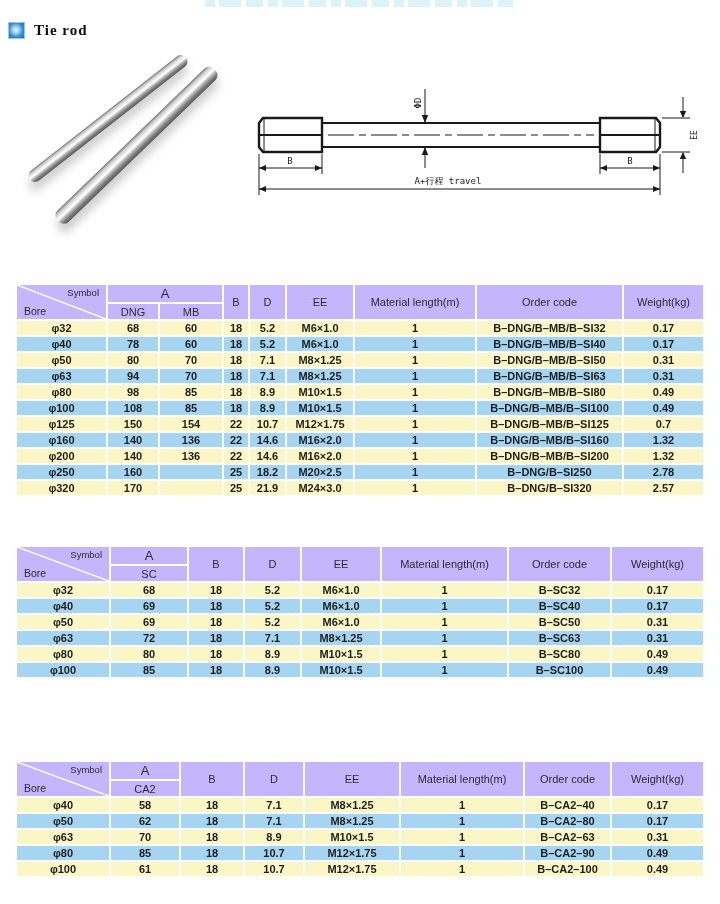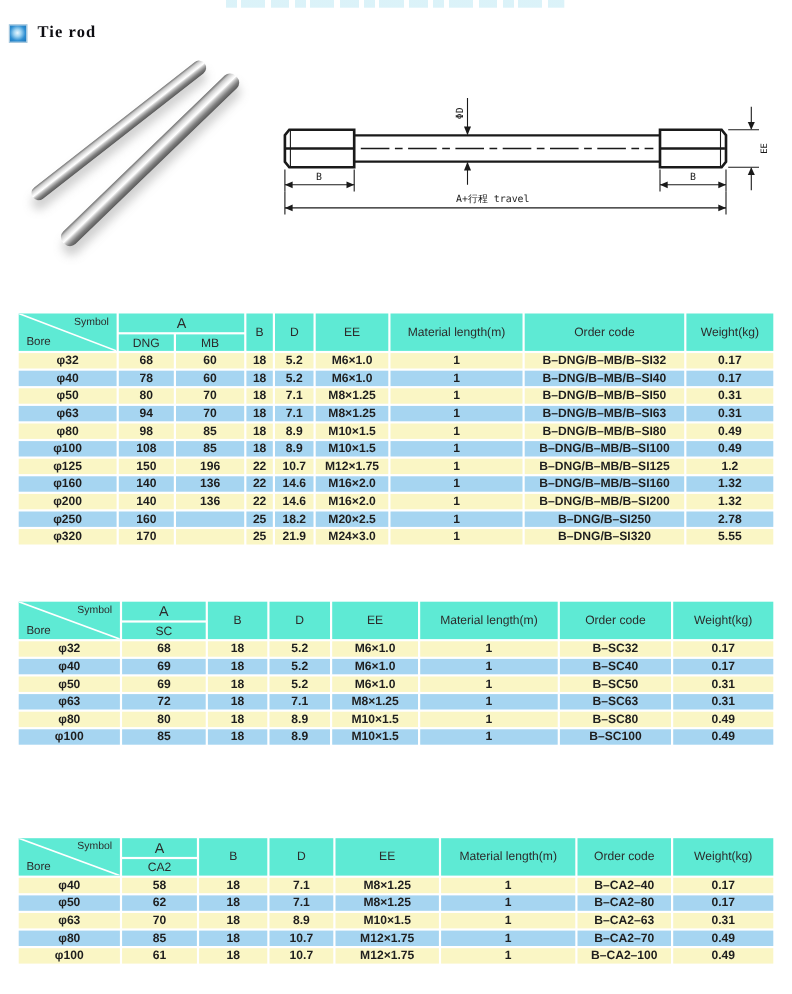--- a/index.html
+++ b/index.html
@@ -42,21 +42,21 @@
   .drawing text{font-family:"DejaVu Sans Mono", monospace;fill:#1a1a1a;}
   
   table.spec{
     position:absolute;left:15px;width:690px;
     border-collapse:separate;border-spacing:2px;table-layout:fixed;
   }
   #table1{top:283px;}
   #table2{top:545px;}
   #table3{top:760px;}
   table.spec th{
-    background:#5eead4;font-weight:normal;font-size:11px;color:#2c2c2c;
+    background:#c4b5fd;font-weight:normal;font-size:11px;color:#2c2c2c;
     text-align:center;padding:0;overflow:hidden;white-space:nowrap;
   }
   table.spec thead tr.hr1{height:17px;}
   table.spec thead tr.hr2{height:15px;}
   table.spec th.a-hd{font-size:13px;}
   table.spec th.corner{position:relative;}
   table.spec th.corner .diag{position:absolute;left:0;top:0;width:100%;height:100%;}
   table.spec th.corner .sym{position:absolute;top:2px;right:7px;font-size:9.5px;}
   table.spec th.corner .bore-l{position:absolute;bottom:2px;left:7px;font-size:10.5px;}
   table.spec tbody tr{height:14px;font-weight:bold;}
@@ -245,27 +245,27 @@
         <td>18</td>
         <td>8.9</td>
         <td>M10×1.5</td>
         <td>1</td>
         <td>B–DNG/B–MB/B–SI100</td>
         <td>0.49</td>
       </tr>
       <tr class="yellow">
         <td>φ125</td>
         <td>150</td>
-        <td>196</td>
+        <td>154</td>
         <td>22</td>
         <td>10.7</td>
         <td>M12×1.75</td>
         <td>1</td>
         <td>B–DNG/B–MB/B–SI125</td>
-        <td>1.2</td>
+        <td>0.7</td>
       </tr>
       <tr class="blue">
         <td>φ160</td>
         <td>140</td>
         <td>136</td>
         <td>22</td>
         <td>14.6</td>
         <td>M16×2.0</td>
         <td>1</td>
         <td>B–DNG/B–MB/B–SI160</td>
@@ -295,21 +295,21 @@
       </tr>
       <tr class="yellow">
         <td>φ320</td>
         <td>170</td>
         <td></td>
         <td>25</td>
         <td>21.9</td>
         <td>M24×3.0</td>
         <td>1</td>
         <td>B–DNG/B–SI320</td>
-        <td>5.55</td>
+        <td>2.57</td>
       </tr>
     </tbody>
   </table>
 <table id="table2" class="spec">
     <colgroup>
       <col style="width: 92px;">
       <col style="width: 76px;">
       <col style="width: 54px;">
       <col style="width: 55px;">
       <col style="width: 78px;">
@@ -464,21 +464,21 @@
         <td>B–CA2–63</td>
         <td>0.31</td>
       </tr>
       <tr class="blue">
         <td>φ80</td>
         <td>85</td>
         <td>18</td>
         <td>10.7</td>
         <td>M12×1.75</td>
         <td>1</td>
-        <td>B–CA2–70</td>
+        <td>B–CA2–90</td>
         <td>0.49</td>
       </tr>
       <tr class="yellow">
         <td>φ100</td>
         <td>61</td>
         <td>18</td>
         <td>10.7</td>
         <td>M12×1.75</td>
         <td>1</td>
         <td>B–CA2–100</td>

